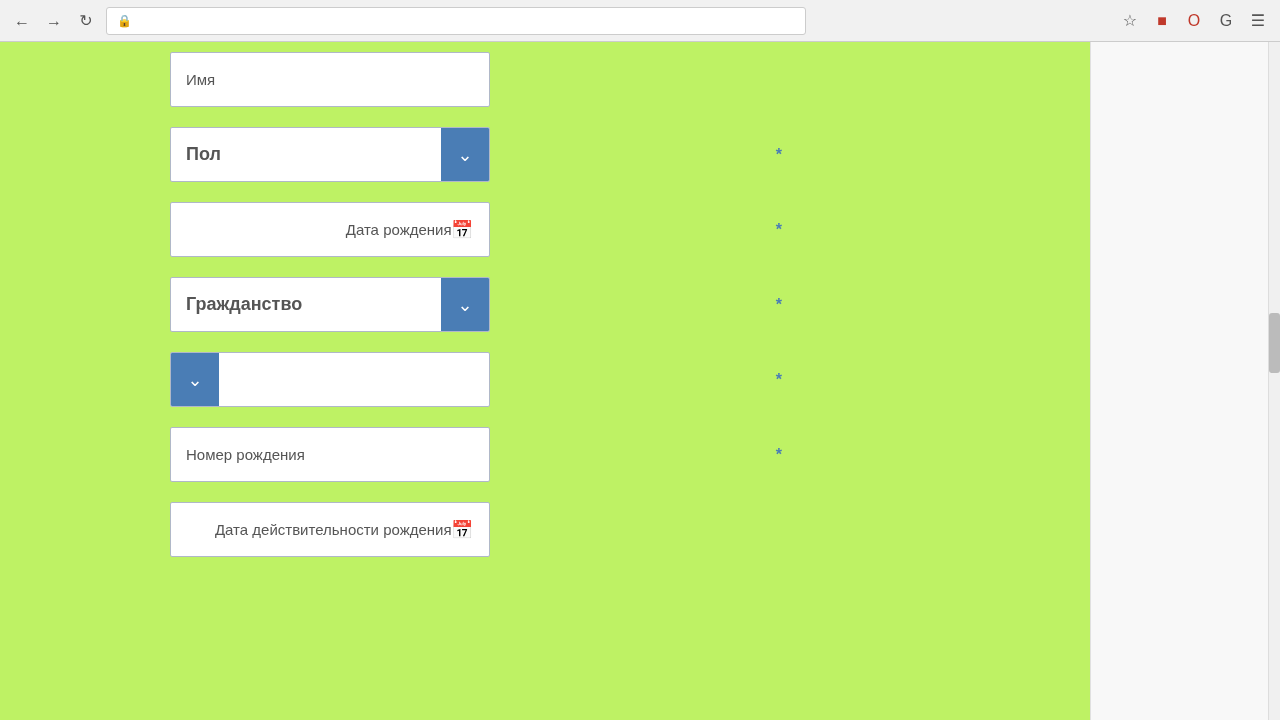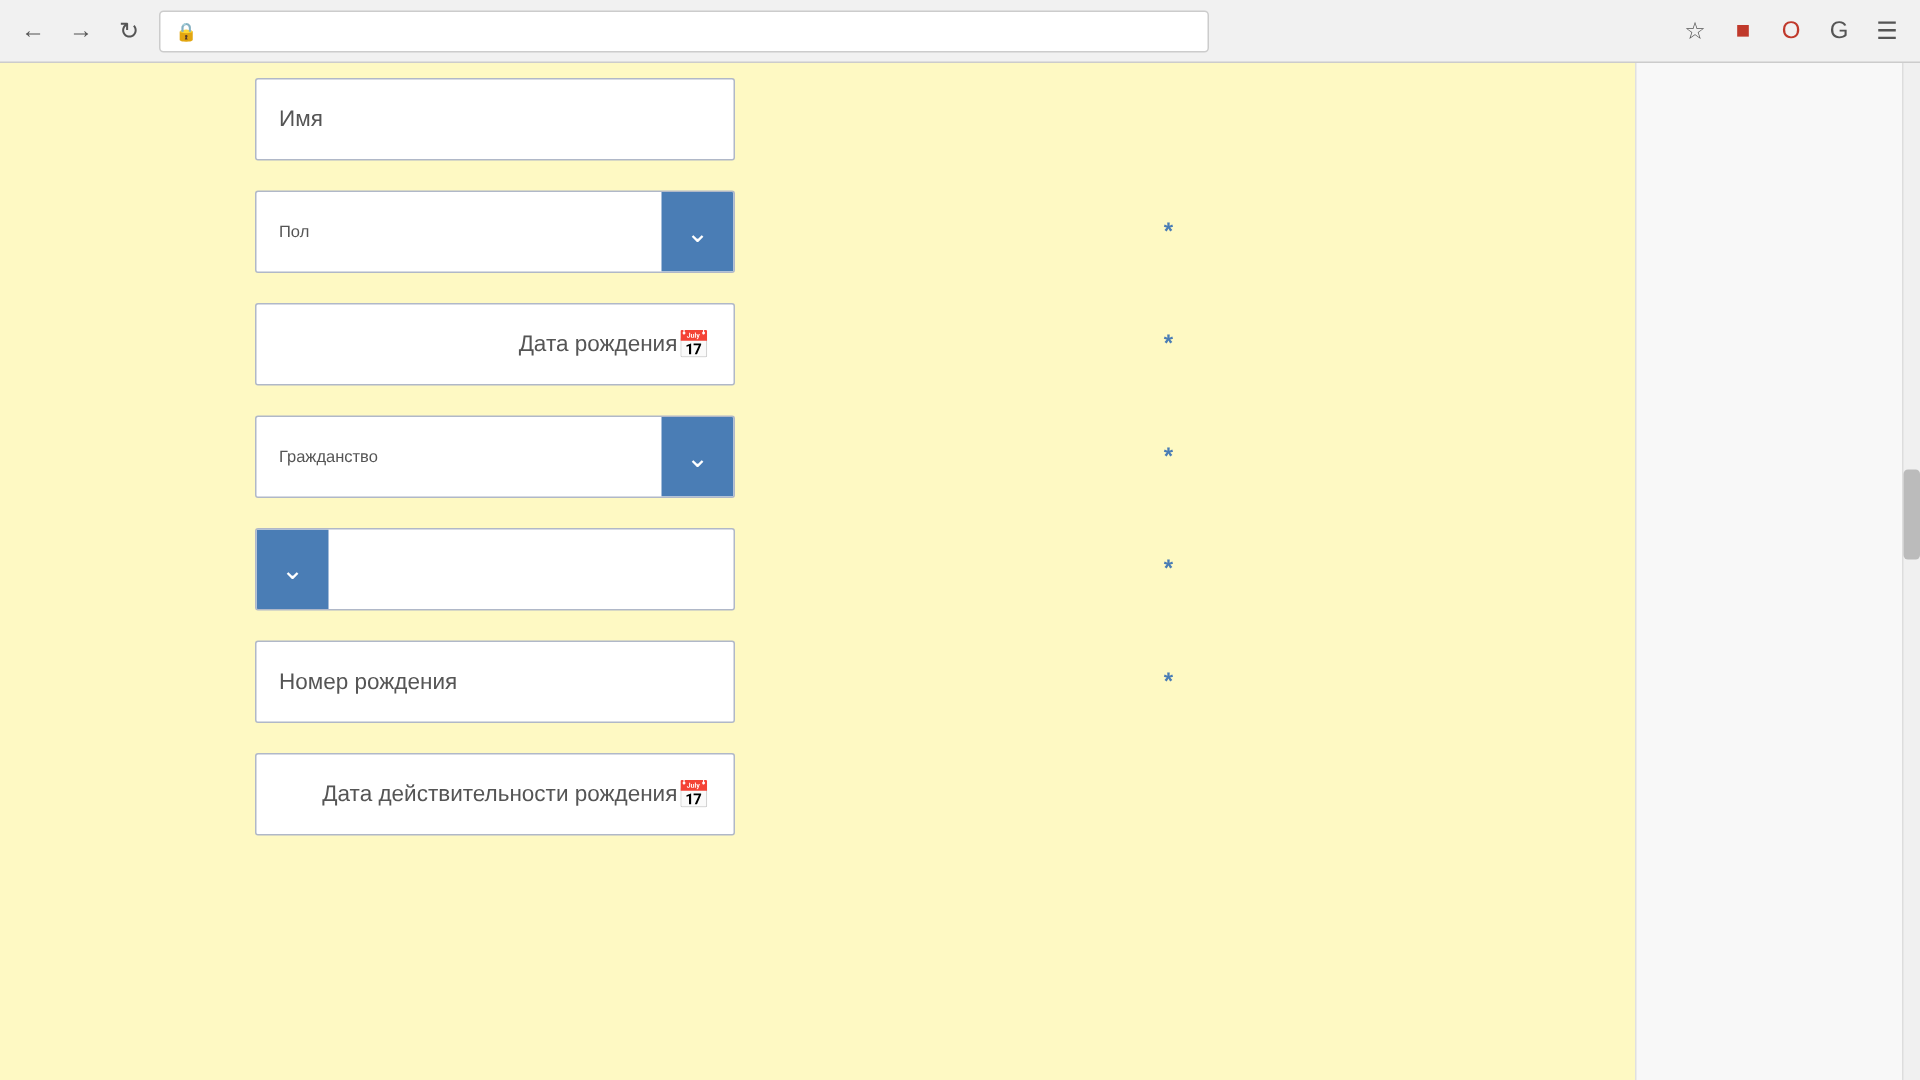--- a/index.html
+++ b/index.html
@@ -82,21 +82,21 @@
     }
 
     
     .page-layout {
       display: flex;
       height: calc(720px - 42px);
     }
 
     .main-content {
       flex: 1;
-      background: #fef9c3;
+      background: #bef264;
       overflow-y: auto;
       padding: 10px 0 10px 0;
     }
 
     .right-sidebar {
       width: 190px;
       background: #f8f8f8;
       border-left: 1px solid #e0e0e0;
     }
 
@@ -148,22 +148,23 @@
       border-radius: 2px;
       background: #fff;
       display: flex;
       align-items: center;
       overflow: hidden;
     }
 
     .form-select-label {
       flex: 1;
       padding: 0 15px;
-      font-size: 11px;
-      color: #555;
+      font-size: 18px;
+      color: #555;
+      font-weight: bold;
     }
 
     .form-select-btn {
       width: 48px;
       height: 100%;
       background: #4a7db5;
       display: flex;
       align-items: center;
       justify-content: center;
       cursor: pointer;

